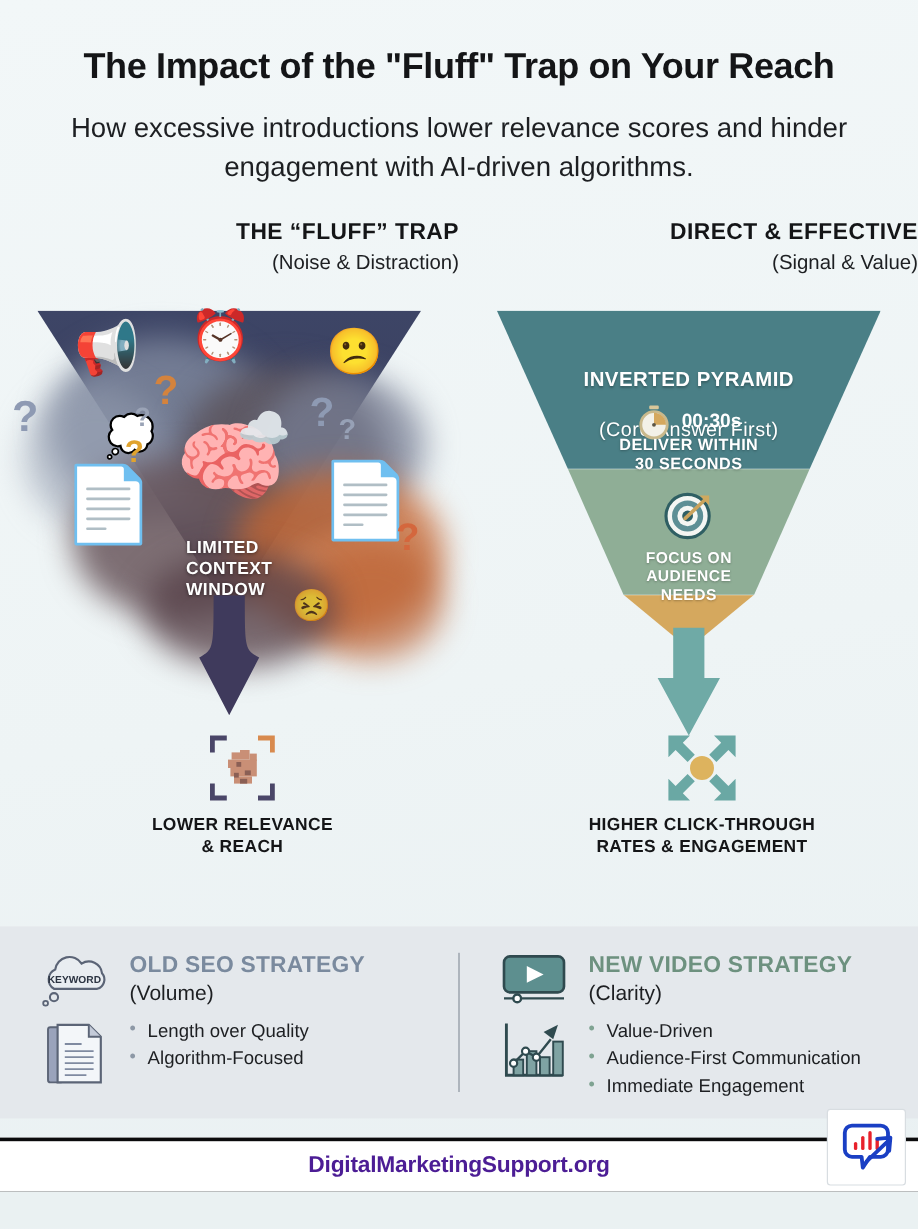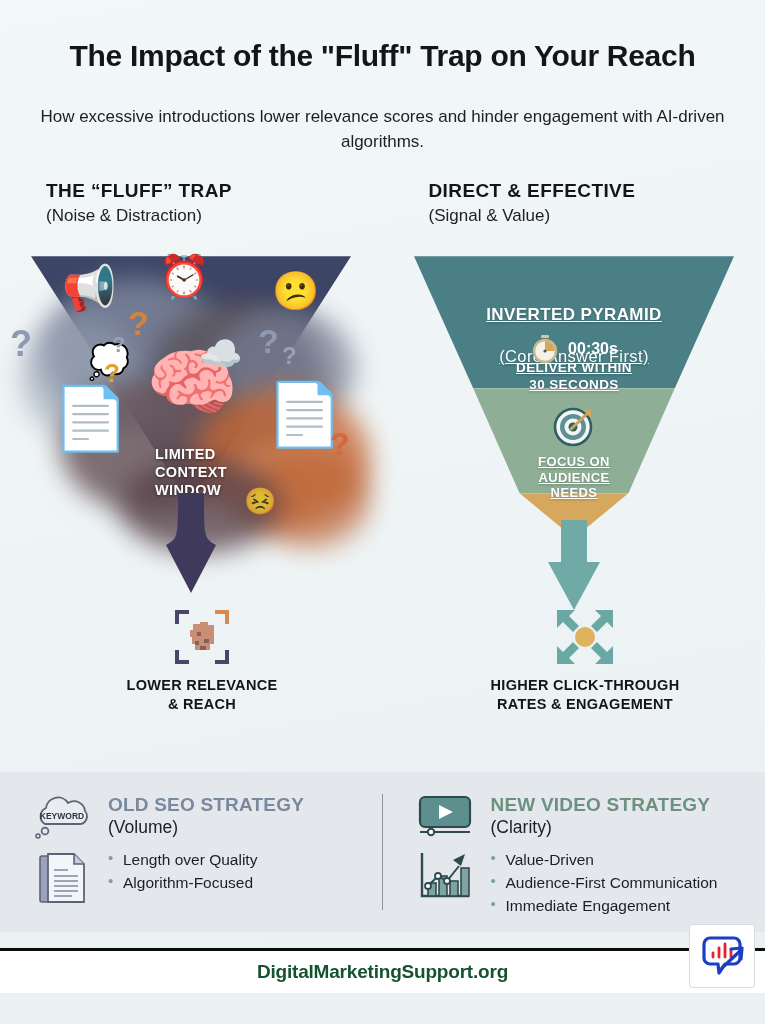--- a/index.html
+++ b/index.html
@@ -9,25 +9,25 @@
     font-family:"Liberation Sans", sans-serif;
     color:#17181a;
     position:relative;
   }
   .page{position:relative;width:765px;height:1024px;
         background:linear-gradient(170deg,#f2f7f8 0%,#eef4f5 55%,#e9f0f2 100%);}
 
   
   .header{padding-top:38px;text-align:center;}
   .title{font-size:30px;font-weight:bold;letter-spacing:-0.3px;color:#141517;line-height:1.2;}
-  .subtitle{margin-top:31px;font-size:17px;line-height:1.45;color:#1d1f22;font-weight:400;}
+  .subtitle{margin-top:16px;font-size:23px;line-height:1.45;color:#1d1f22;font-weight:400;}
 
   
   .col-heads{display:flex;margin-top:26px;}
-  .col-head{flex:1;text-align:left;padding-left:46px;}
+  .col-head{flex:1;text-align:right;}
   .ch-title{font-size:19px;font-weight:bold;letter-spacing:.4px;color:#141517;}
   .ch-sub{font-size:17px;margin-top:4px;color:#1d1f22;}
 
   
   .stage{position:relative;height:470px;margin-top:22px;}
   .half{position:absolute;top:0;width:382px;height:470px;}
   .half.left{left:0;}
   .half.right{left:383px;}
 
   
@@ -63,21 +63,21 @@
   }
 
   
   .pyr{position:absolute;left:50%;transform:translateX(-50%);top:8px;width:320px;height:282px;}
   .pyr-band{position:absolute;left:0;width:100%;}
   .b1{top:0;height:132px;background:#4a7f86;clip-path:polygon(0 0,100% 0,81.5% 100%,18.5% 100%);}
   .b2{top:132px;height:105px;background:#8fae96;clip-path:polygon(18.5% 0,81.5% 0,67% 100%,33% 100%);}
   .b3{top:237px;height:45px;background:#d5a85e;clip-path:polygon(33% 0,67% 0,50% 100%,50% 100%);}
   .pyr-txt{position:absolute;left:0;width:100%;text-align:center;color:#fff;
            font-weight:bold;letter-spacing:.4px;white-space:pre-line;
-           text-shadow:0 1px 2px rgba(0,0,0,.28);text-decoration:underline;}
+           text-shadow:0 1px 2px rgba(0,0,0,.28);}
   .p-head{top:26px;font-size:17px;line-height:1.25;}
   .p-head .sub{font-weight:normal;font-size:16.5px;}
   .timer-row{position:absolute;top:78px;left:0;width:100%;
              display:flex;align-items:center;justify-content:center;gap:8px;}
   .timer-val{font-size:16px;font-weight:bold;color:#fff;}
   .p-deliver{top:104px;font-size:13.5px;line-height:1.22;}
   .p-focus{top:198px;font-size:13px;line-height:1.2;}
 
   .arrow-down-teal{
     position:absolute;left:50%;transform:translateX(-50%);top:272px;
@@ -105,21 +105,21 @@
   .cmp-list{margin:10px 0 0 0;padding:0;list-style:none;}
   .cmp-list li{font-size:15.5px;line-height:1.5;color:#1d1f22;position:relative;padding-left:15px;}
   .cmp-list li:before{content:"•";position:absolute;left:0;top:-1px;font-size:15px;}
   .cmp-list.old li:before{color:#8d98a6;}
   .cmp-list.new li:before{color:#7fa392;}
 
   
   .brandbar{position:absolute;left:0;top:948px;width:765px;height:42px;background:#ffffff;
             border-top:3px solid #0b0b0c;border-bottom:3px solid #0b0b0c;
             display:flex;align-items:center;justify-content:center;}
-  .brandbar .brand{font-size:19px;font-weight:bold;letter-spacing:-.2px;color:#14532d;}
+  .brandbar .brand{font-size:19px;font-weight:bold;letter-spacing:-.2px;color:#4c1d95;}
   .logo-box{position:absolute;right:10px;top:924px;width:64px;height:62px;background:#fff;
             border:1px solid #d8dde1;border-radius:3px;display:flex;align-items:center;justify-content:center;}
   .footpad{position:absolute;left:0;top:993px;width:765px;height:31px;background:#eaf1f2;}
 </style>
 </head>
 <body>
 
 <div class="page">
 
   <div class="header">

